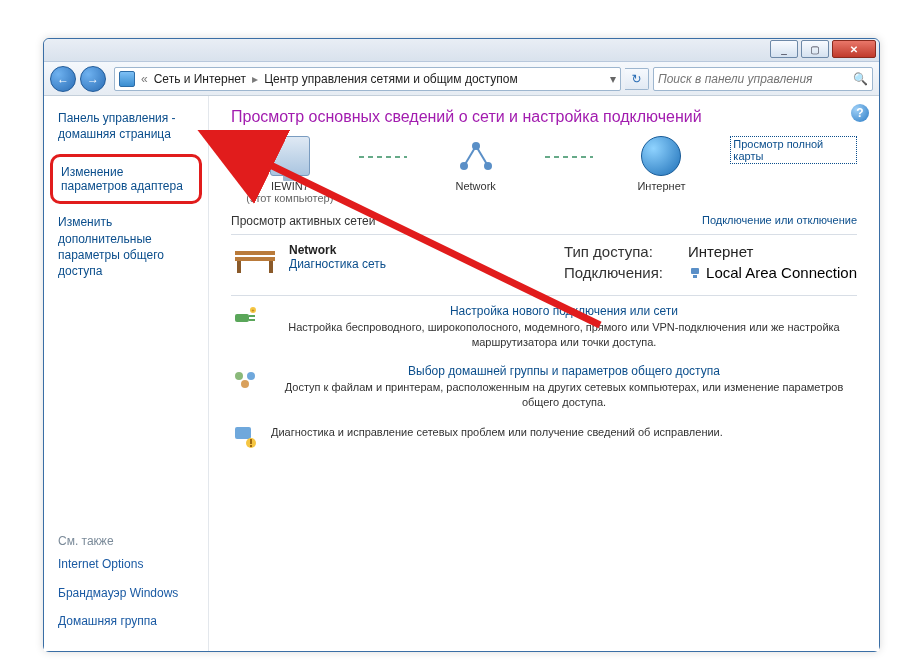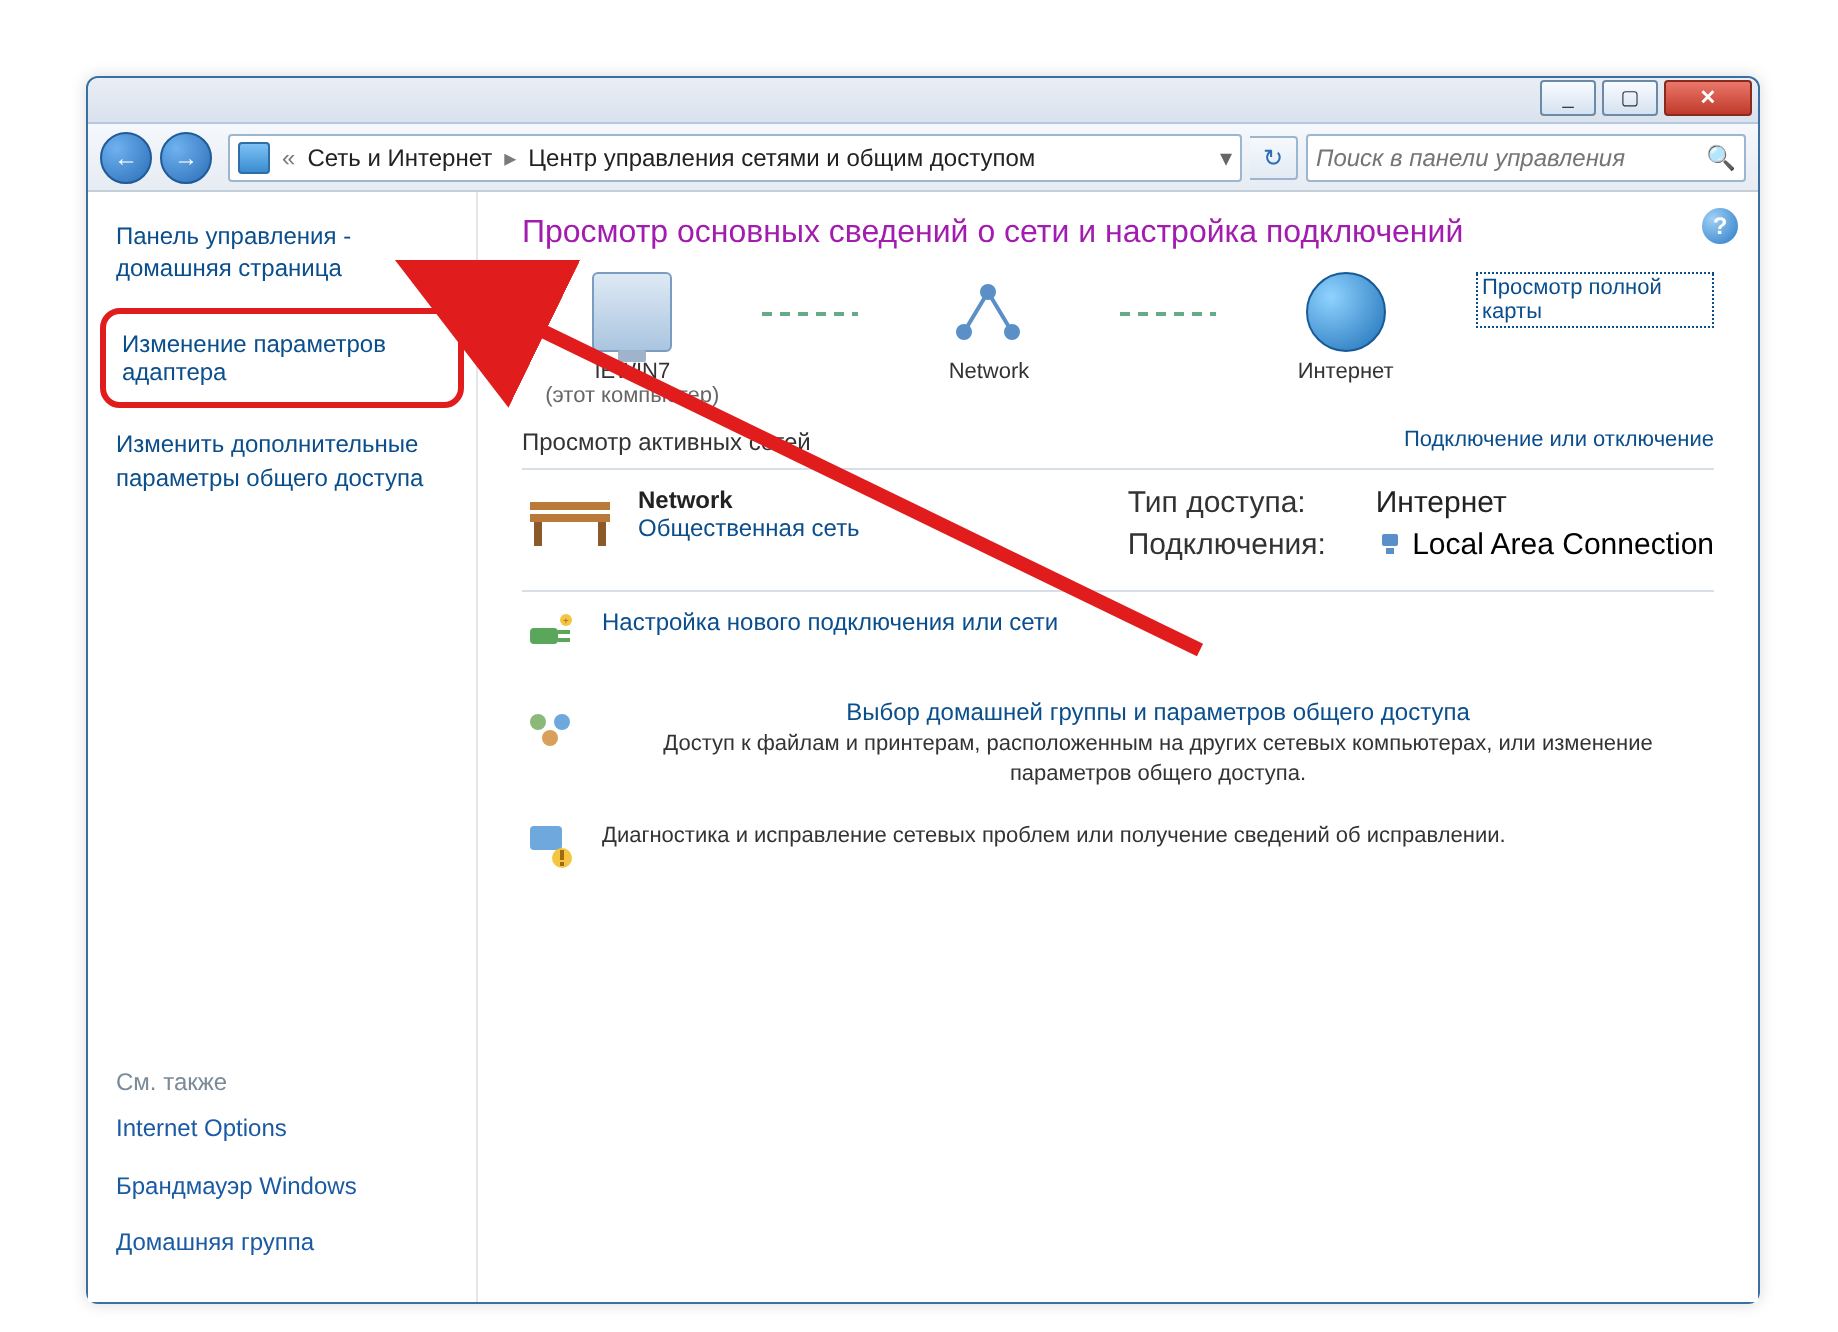--- a/index.html
+++ b/index.html
@@ -109,21 +109,21 @@
   flex:1;
   font-style: italic;
 }
 .body {
   flex: 1;
   display: flex;
   background: #fff;
   overflow: hidden;
 }
 .sidebar {
-  width: 195px;
+  width: 165px;
   background: #fff;
   border-right: 1px solid #e3e7ec;
   padding: 14px 14px 10px 14px;
   display: flex;
   flex-direction: column;
   font-size: 12px;
   color: #0b4e8c;
 }
 .side-link { color: #0b4e8c; margin-bottom: 12px; cursor: pointer; line-height: 1.35; }
 .side-link.plain { color: #1a5aa3; }
@@ -279,21 +279,21 @@
           <div class="bench-ico ic-bench">
             <svg viewBox="0 0 48 32">
                 <rect x="4" y="8" width="40" height="4" fill="#b97a3a"></rect>
                 <rect x="4" y="14" width="40" height="4" fill="#b97a3a"></rect>
                 <rect x="6" y="18" width="4" height="12" fill="#8a5a2a"></rect>
                 <rect x="38" y="18" width="4" height="12" fill="#8a5a2a"></rect>
               </svg>
           </div>
           <div>
             <div class="net-name">Network</div>
-            <div class="net-type">Общественная сеть</div>
+            <div class="net-type">Диагностика сеть</div>
           </div>
         </div>
         <div class="net-right">
           <div class="label">Тип доступа:</div>
           <div class="val">Интернет</div>
           <div class="label">Подключения:</div>
           <div class="val">
             <span style="display:inline-block;width:14px;height:14px;vertical-align:-2px" class="ic-lan">
               <svg viewBox="0 0 14 14">
                   <rect x="3" y="2" width="8" height="6" rx="1" fill="#5a8fc7"></rect>
@@ -311,20 +311,21 @@
           <div class="task">
             <div class="tico"><svg viewBox="0 0 28 28">
                 <rect x="4" y="10" width="14" height="8" rx="2" fill="#5aa65a"></rect>
                 <line x1="18" y1="12" x2="24" y2="12" stroke="#5aa65a" stroke-width="2"></line>
                 <line x1="18" y1="16" x2="24" y2="16" stroke="#5aa65a" stroke-width="2"></line>
                 <circle cx="22" cy="6" r="3" fill="#f5c542"></circle>
                 <text x="22" y="8" font-size="5" text-anchor="middle" fill="#a06a10">+</text>
               </svg></div>
             <div>
               <div class="tlabel">Настройка нового подключения или сети</div>
+              <div class="tdesc">Настройка беспроводного, широкополосного, модемного, прямого или VPN-подключения или же настройка маршрутизатора или точки доступа.</div>
             </div>
           </div>
           <div class="task">
             <div class="tico"><svg viewBox="0 0 28 28">
                 <circle cx="8" cy="12" r="4" fill="#8ab97a"></circle>
                 <circle cx="20" cy="12" r="4" fill="#6fa8dc"></circle>
                 <circle cx="14" cy="20" r="4" fill="#d9a05b"></circle>
               </svg></div>
             <div>
               <div class="tlabel">Выбор домашней группы и параметров общего доступа</div>

